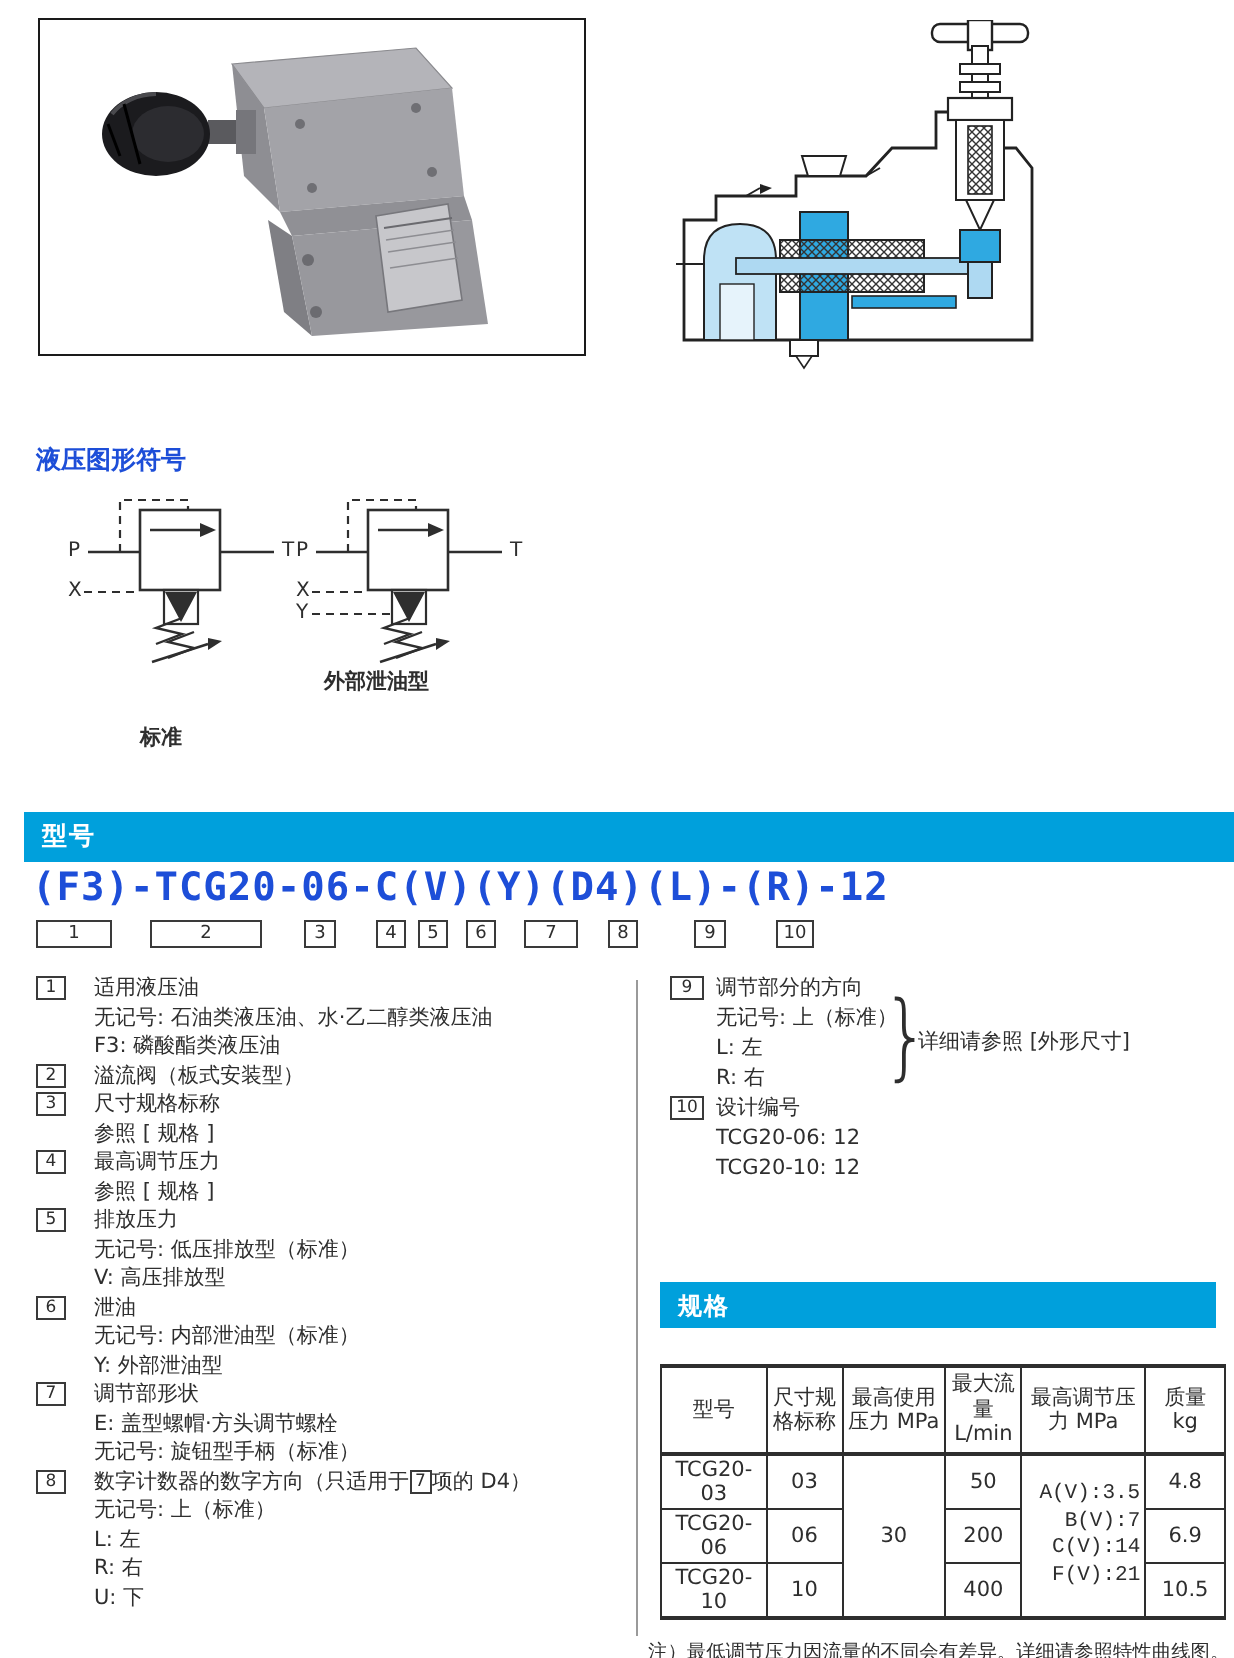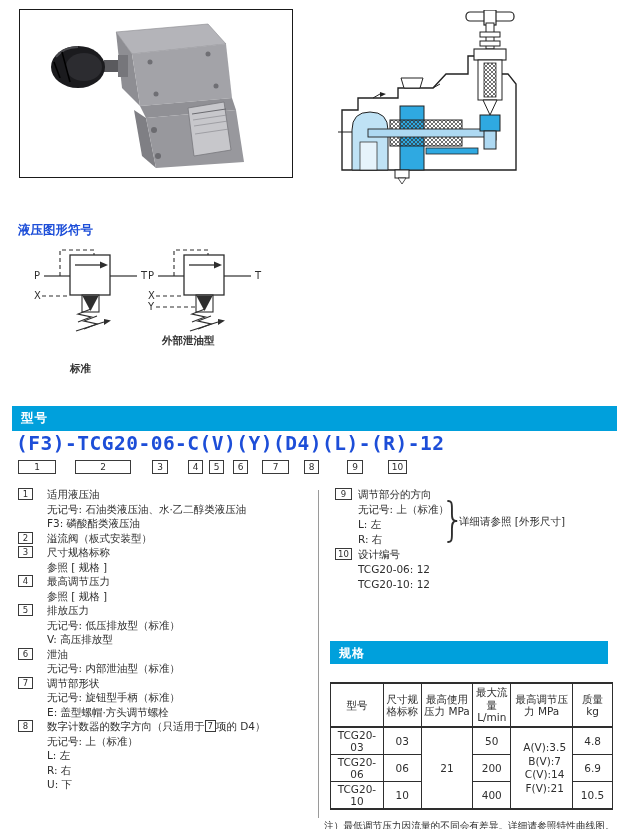--- a/index.html
+++ b/index.html
@@ -60,21 +60,21 @@
   .right-col-item { position:relative; }
 
   
   .spec-table { position:absolute; left:330px; top:682px; width:283px; border-collapse:collapse;
                 font-size:10.5px; color:#2e2e2e;
                 border-top:2px solid #2e2e2e; border-bottom:2px solid #2e2e2e; }
   .spec-table th, .spec-table td { border:1px solid #2e2e2e; text-align:center; vertical-align:middle;
                 padding:1px 2px; font-weight:normal; }
   .spec-table thead th { height:44px; border-bottom:2px solid #2e2e2e; line-height:12.5px; }
   .spec-table tbody td { height:26px; }
-  .padj div { text-align:center; padding-left:6px; line-height:13.5px; }
+  .padj div { text-align:right; padding-left:6px; line-height:13.5px;font-family:Liberation Mono, monospace; }
   .footnote { position:absolute; left:324px; top:820px; width:292px; font-size:9.7px; color:#2e2e2e; }
 
   svg { display:block; }
 </style>
 </head>
 <body>
 
 <div class="page">
 
   <div class="photo-box">
@@ -239,27 +239,28 @@
       <span>排放压力</span>
     </div>
     <div class="dline">无记号: 低压排放型（标准）</div>
     <div class="dline">V: 高压排放型</div>
 
     <div class="ditem-title">
       <span class="nbox">6</span>
       <span>泄油</span>
     </div>
     <div class="dline">无记号: 内部泄油型（标准）</div>
+    <div class="dline">Y: 外部泄油型</div>
 
     <div class="ditem-title">
       <span class="nbox">7</span>
       <span>调节部形状</span>
     </div>
+    <div class="dline">E: 盖型螺帽·方头调节螺栓</div>
     <div class="dline">无记号: 旋钮型手柄（标准）</div>
-    <div class="dline">E: 盖型螺帽·方头调节螺栓</div>
 
     <div class="ditem-title">
       <span class="nbox">8</span>
       <span><span>数字计数器的数字方向（只适用于</span><span class="inline-box">7</span><span>项的 D4）</span></span>
     </div>
     <div class="dline">无记号: 上（标准）</div>
     <div class="dline">L: 左</div>
     <div class="dline">R: 右</div>
     <div class="dline">U: 下</div>
   </div>
@@ -296,21 +297,21 @@
         <th style="width:52px">最高使用压力 MPa</th>
         <th style="width:38px">最大流量 L/min</th>
         <th style="width:62px">最高调节压力 MPa</th>
         <th style="width:40px">质量 kg</th>
       </tr>
     </thead>
     <tbody>
       <tr>
         <td>TCG20-03</td>
         <td>03</td>
-        <td rowspan="3">21</td>
+        <td rowspan="3">30</td>
         <td>50</td>
         <td rowspan="3" class="padj">
           <div>A(V):3.5</div>
           <div>B(V):7</div>
           <div>C(V):14</div>
           <div>F(V):21</div>
         </td>
         <td>4.8</td>
       </tr>
       <tr>

